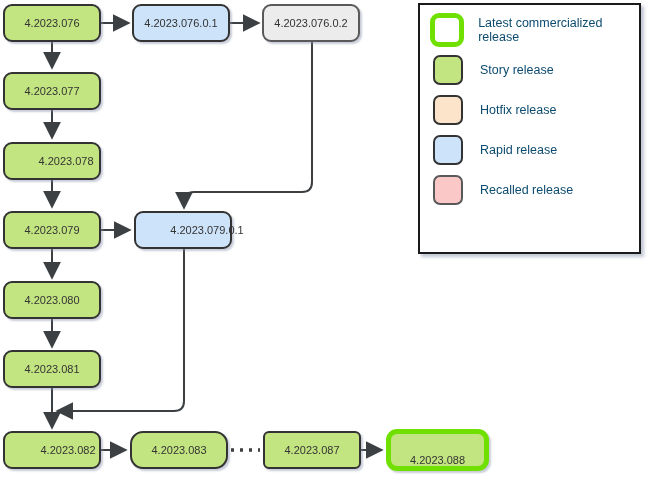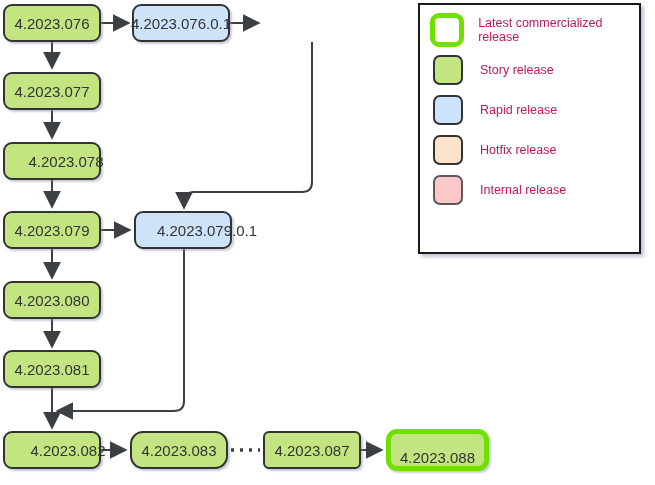--- a/index.html
+++ b/index.html
@@ -4,36 +4,36 @@
 <style>
   html,body{margin:0;padding:0;background:#ffffff;}
   body{width:655px;height:485px;position:relative;font-family:"Liberation Sans",sans-serif;overflow:hidden;}
   #stage{position:absolute;inset:0;width:655px;height:485px;}
   #edges-svg{position:absolute;left:0;top:0;z-index:0;}
   .node{
     position:absolute;z-index:1;box-sizing:border-box;
     width:98px;height:38px;
     border:2px solid #333;border-radius:9px;background:#fff;
     display:flex;align-items:center;justify-content:center;
-    font-size:15px;color:#333;
+    font-size:11px;color:#333;
     box-shadow:2px 2px 2px rgba(135,145,170,.45);
   }
   .node.latest{width:103px;height:42px;border-width:5px;border-radius:11px;align-items:flex-end;}
   
   .legend{
     position:absolute;left:418px;top:3px;width:223px;height:251px;z-index:1;
     box-sizing:border-box;border:2px solid #1a1a1a;background:#fff;
     box-shadow:3px 3px 3px rgba(135,145,170,.5);
     padding-top:5px;
   }
   .lrow{height:40px;display:flex;align-items:center;padding-left:8px;}
   .swatchbox{width:40px;display:flex;justify-content:center;}
   .swatch{width:30px;height:30px;box-sizing:border-box;border:2px solid #333;border-radius:7px;background:#fff;}
   .swatch.latest{width:34px;height:34px;border-width:5px;border-radius:9px;}
-  .llabel{margin-left:12px;font-size:12.5px;color:#be185d;}
+  .llabel{margin-left:12px;font-size:12.5px;color:#0c4a6e;}
 </style>
 </head>
 <body>
 
 <div id="stage">
 
   <svg id="edges-svg" width="655" height="485">
     <defs>
       <marker id="arr" viewBox="0 0 10 10" refX="8.5" refY="5" markerWidth="9" markerHeight="9" orient="auto-start-reverse">
         <path d="M0,0 L10,5 L0,10 z" fill="#3c4043"></path>
@@ -55,20 +55,23 @@
       <path d="M231 450 H260" stroke-width="3.5" stroke-dasharray="3 6"></path>
       <path d="M361 450 H381" marker-end="url(#arr)"></path>
     </g>
   </svg>
 
   <div class="node" style="left: 3px; top: 4px; background-color: rgb(195, 229, 129); border-color: rgb(51, 51, 51);">
       <span>4.2023.076</span>
     </div>
   <div class="node" style="left: 132px; top: 4px; background-color: rgb(205, 227, 250); border-color: rgb(51, 51, 51);">
       <span>4.2023.076.0.1</span>
+    </div>
+  <div class="node" style="left: 262px; top: 4px; background-color: rgb(236, 236, 236); border-color: rgb(89, 89, 89);">
+      <span>4.2023.076.0.2</span>
     </div>
   <div class="node" style="left: 3px; top: 72px; background-color: rgb(195, 229, 129); border-color: rgb(51, 51, 51);">
       <span>4.2023.077</span>
     </div>
   <div class="node" style="left: 3px; top: 142px; background-color: rgb(195, 229, 129); border-color: rgb(51, 51, 51); padding-left: 28px;">
       <span>4.2023.078</span>
     </div>
   <div class="node" style="left: 3px; top: 211px; background-color: rgb(195, 229, 129); border-color: rgb(51, 51, 51); align-items: center;">
       <span>4.2023.079</span>
     </div>
@@ -102,31 +105,31 @@
       <span class="llabel">Latest commercialized release</span>
     </div>
     <div class="lrow">
       <span class="swatchbox">
           <span class="swatch" style="background-color: rgb(195, 229, 129); border-color: rgb(51, 51, 51);"></span>
         </span>
       <span class="llabel">Story release</span>
     </div>
     <div class="lrow">
       <span class="swatchbox">
+          <span class="swatch" style="background-color: rgb(252, 228, 202); border-color: rgb(51, 51, 51);"></span>
+        </span>
+      <span class="llabel">Hotfix release</span>
+    </div>
+    <div class="lrow">
+      <span class="swatchbox">
           <span class="swatch" style="background-color: rgb(205, 227, 250); border-color: rgb(51, 51, 51);"></span>
         </span>
       <span class="llabel">Rapid release</span>
     </div>
     <div class="lrow">
       <span class="swatchbox">
-          <span class="swatch" style="background-color: rgb(252, 228, 202); border-color: rgb(51, 51, 51);"></span>
-        </span>
-      <span class="llabel">Hotfix release</span>
-    </div>
-    <div class="lrow">
-      <span class="swatchbox">
           <span class="swatch" style="background-color: rgb(251, 200, 200); border-color: rgb(89, 89, 89);"></span>
         </span>
-      <span class="llabel">Internal release</span>
+      <span class="llabel">Recalled release</span>
     </div>
   </div>
 
 </div>
 
 </body></html>

